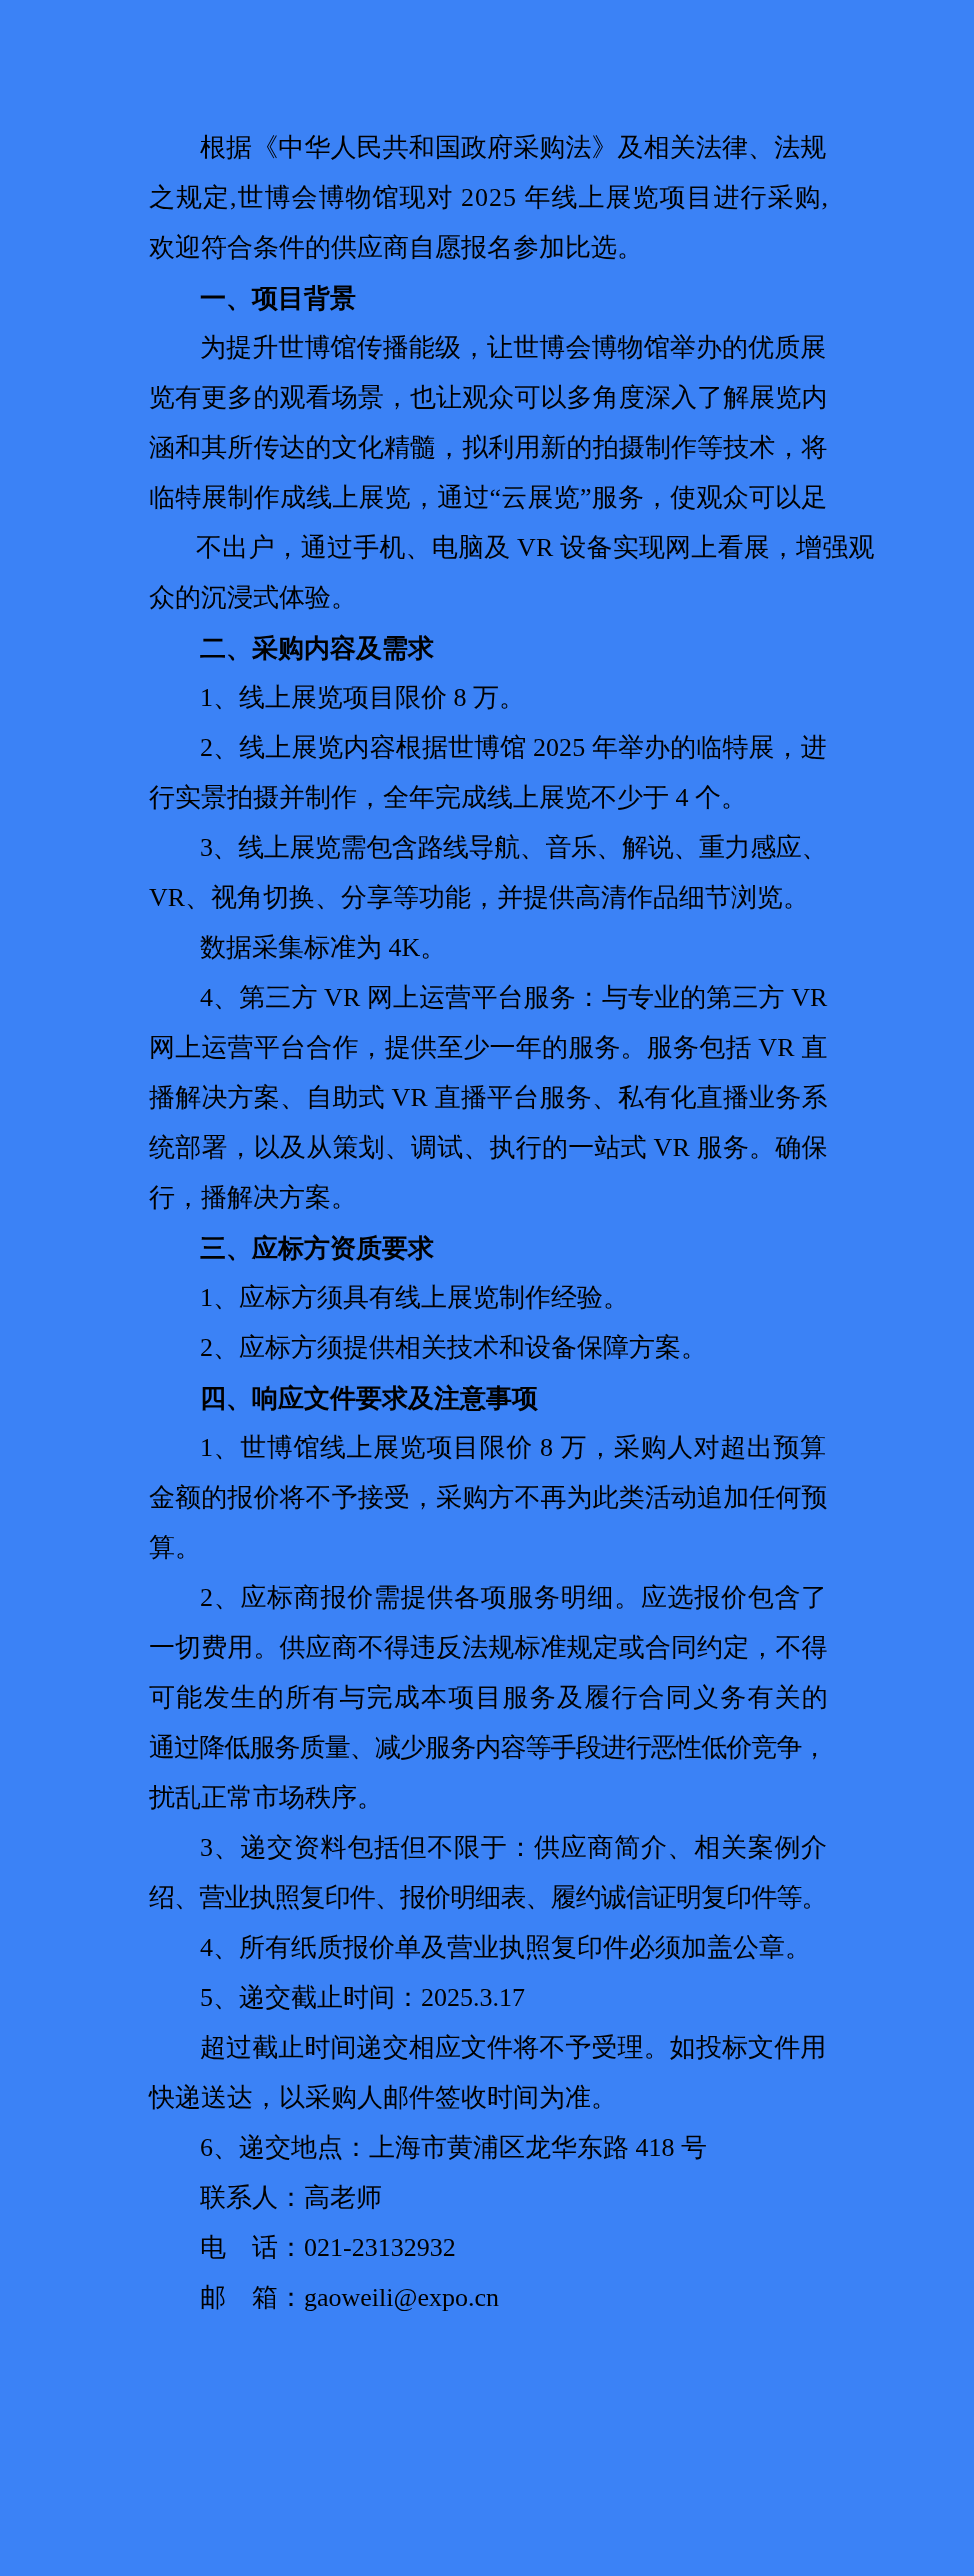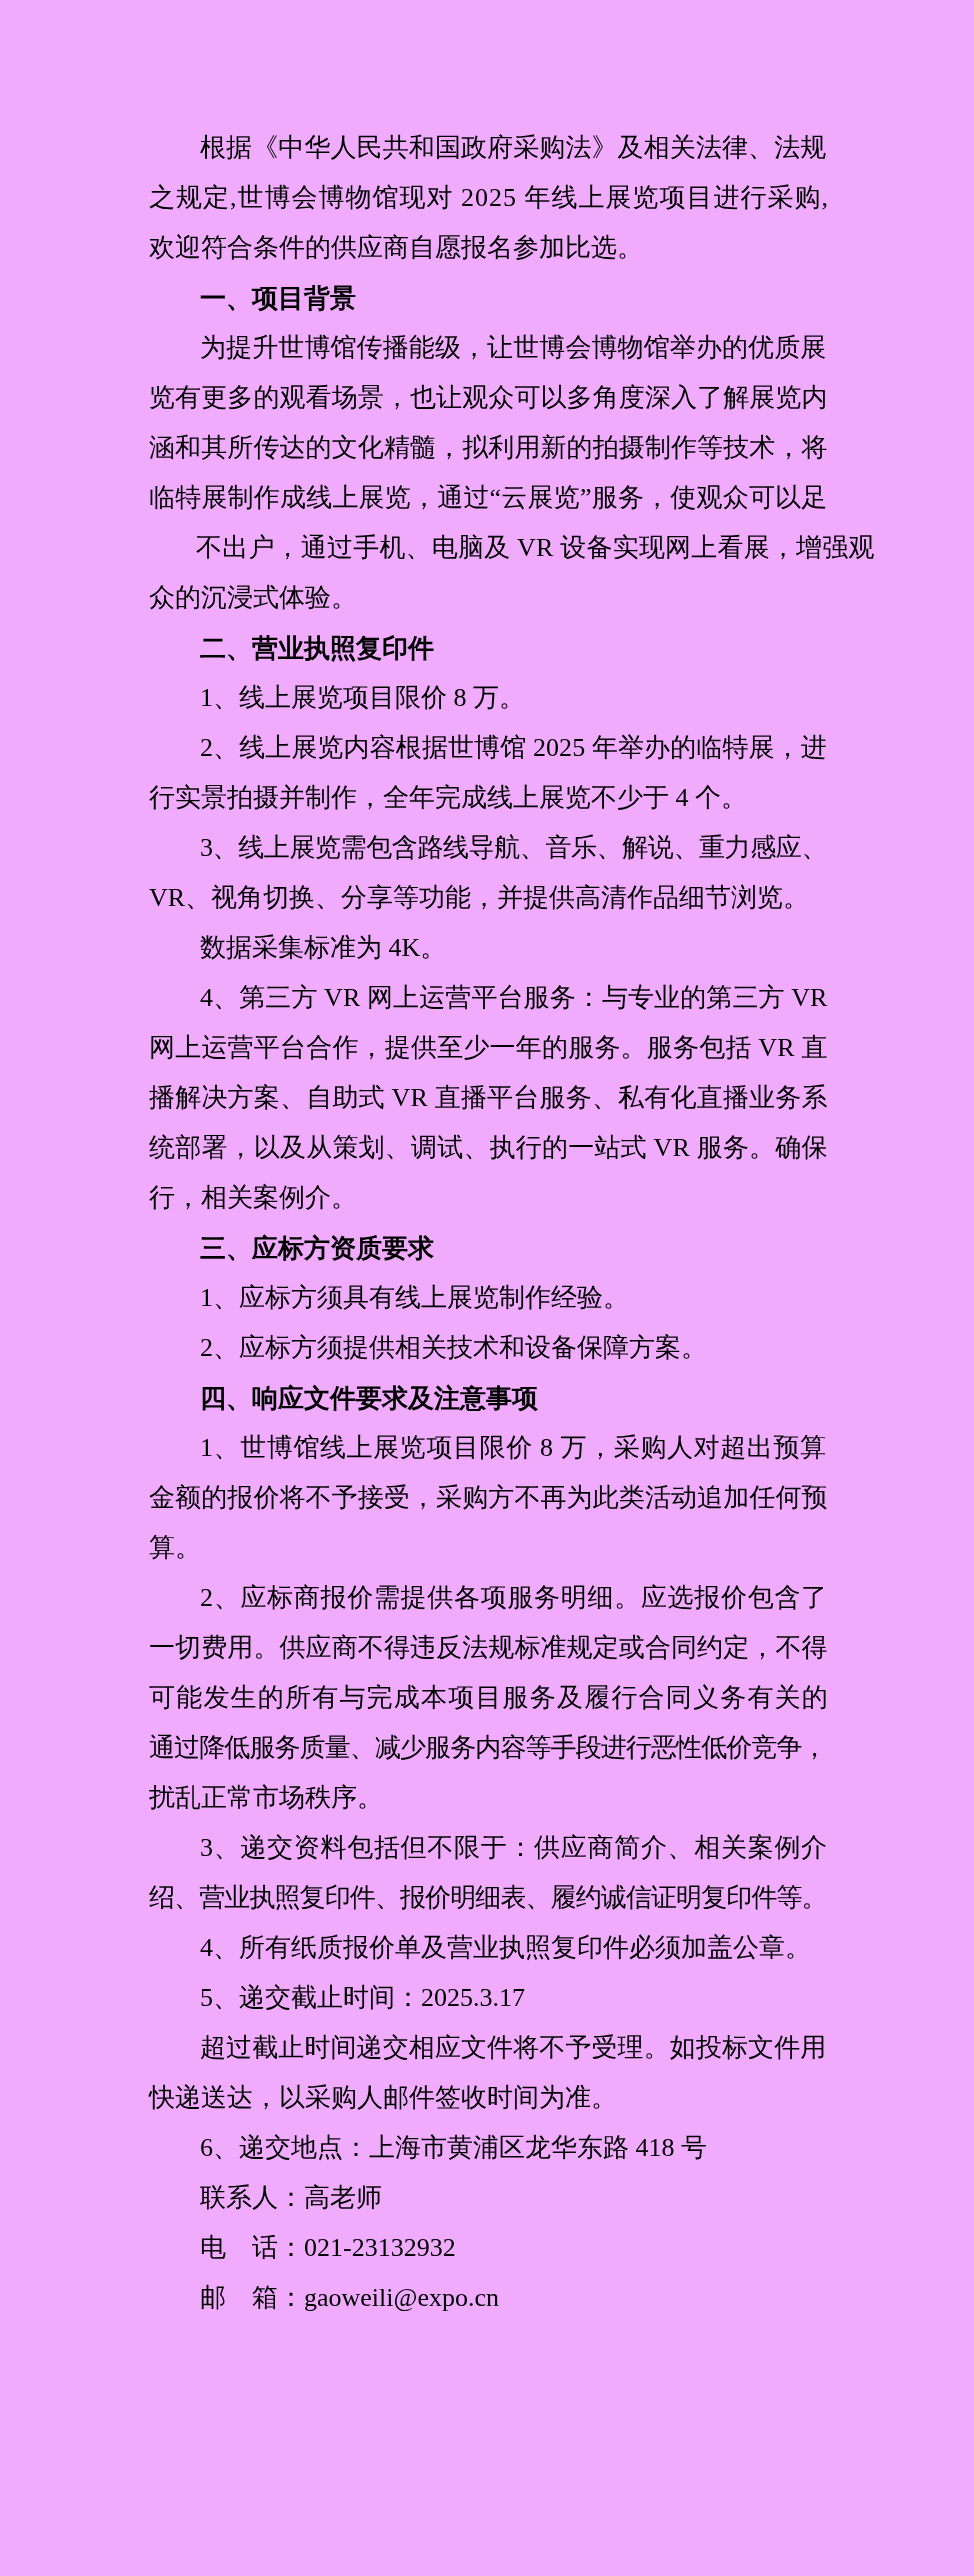--- a/index.html
+++ b/index.html
@@ -4,21 +4,21 @@
 <style>
   html, body {
     margin: 0;
     padding: 0;
     background: #ffffff;
   }
   .page {
     position: relative;
     width: 974px;
     height: 2576px;
-    background: #f0abfc;
+    background: #3b82f6;
     overflow: hidden;
   }
   .text-block {
     position: absolute;
     left: 149px;
     top: 123px;
     width: 676px;
     color: #000000;
   }
   .line {
@@ -49,32 +49,32 @@
       <div class="line indent"><span style="letter-spacing: 0.1px;">根据《中华人民共和国政府采购法》及相关法律、法规</span></div>
       <div class="line"><span style="letter-spacing: 1px;">之规定,世博会博物馆现对 2025 年线上展览项目进行采购,</span></div>
       <div class="line"><span>欢迎符合条件的供应商自愿报名参加比选。</span></div>
       <div class="line indent heading"><span>一、项目背景</span></div>
       <div class="line indent"><span style="letter-spacing: 0.1px;">为提升世博馆传播能级，让世博会博物馆举办的优质展</span></div>
       <div class="line"><span style="letter-spacing: 0.1px;">览有更多的观看场景，也让观众可以多角度深入了解展览内</span></div>
       <div class="line"><span style="letter-spacing: 0.1px;">涵和其所传达的文化精髓，拟利用新的拍摄制作等技术，将</span></div>
       <div class="line"><span style="letter-spacing: 0.2px;">临特展制作成线上展览，通过“云展览”服务，使观众可以足</span></div>
       <div class="line"><span style="letter-spacing: 0.2px; margin-left: 47px;">不出户，通过手机、电脑及 VR 设备实现网上看展，增强观</span></div>
       <div class="line"><span>众的沉浸式体验。</span></div>
-      <div class="line indent heading"><span>二、营业执照复印件</span></div>
+      <div class="line indent heading"><span>二、采购内容及需求</span></div>
       <div class="line indent"><span>1、线上展览项目限价 8 万。</span></div>
       <div class="line indent"><span style="letter-spacing: 0.1px;">2、线上展览内容根据世博馆 2025 年举办的临特展，进</span></div>
       <div class="line"><span>行实景拍摄并制作，全年完成线上展览不少于 4 个。</span></div>
       <div class="line indent"><span style="letter-spacing: -0.4px; text-align: center;">3、线上展览需包含路线导航、音乐、解说、重力感应、</span></div>
       <div class="line"><span>VR、视角切换、分享等功能，并提供高清作品细节浏览。</span></div>
       <div class="line indent"><span>数据采集标准为 4K。</span></div>
       <div class="line indent"><span style="letter-spacing: 0.1px;">4、第三方 VR 网上运营平台服务：与专业的第三方 VR</span></div>
       <div class="line"><span style="letter-spacing: 0.2px;">网上运营平台合作，提供至少一年的服务。服务包括 VR 直</span></div>
       <div class="line"><span style="letter-spacing: 0.2px;">播解决方案、自助式 VR 直播平台服务、私有化直播业务系</span></div>
       <div class="line"><span style="letter-spacing: 0.2px;">统部署，以及从策划、调试、执行的一站式 VR 服务。确保</span></div>
-      <div class="line"><span>行，相关案例介。</span></div>
+      <div class="line"><span>行，播解决方案。</span></div>
       <div class="line indent heading"><span>三、应标方资质要求</span></div>
       <div class="line indent"><span>1、应标方须具有线上展览制作经验。</span></div>
       <div class="line indent"><span>2、应标方须提供相关技术和设备保障方案。</span></div>
       <div class="line indent heading"><span>四、响应文件要求及注意事项</span></div>
       <div class="line indent"><span style="letter-spacing: 0.6px;">1、世博馆线上展览项目限价 8 万，采购人对超出预算</span></div>
       <div class="line"><span style="letter-spacing: 0.1px;">金额的报价将不予接受，采购方不再为此类活动追加任何预</span></div>
       <div class="line"><span>算。</span></div>
       <div class="line indent"><span style="letter-spacing: 0.7px;">2、应标商报价需提供各项服务明细。应选报价包含了</span></div>
       <div class="line"><span style="letter-spacing: 0.1px;">一切费用。供应商不得违反法规标准规定或合同约定，不得</span></div>
       <div class="line"><span style="letter-spacing: 1.2px;">可能发生的所有与完成本项目服务及履行合同义务有关的</span></div>

